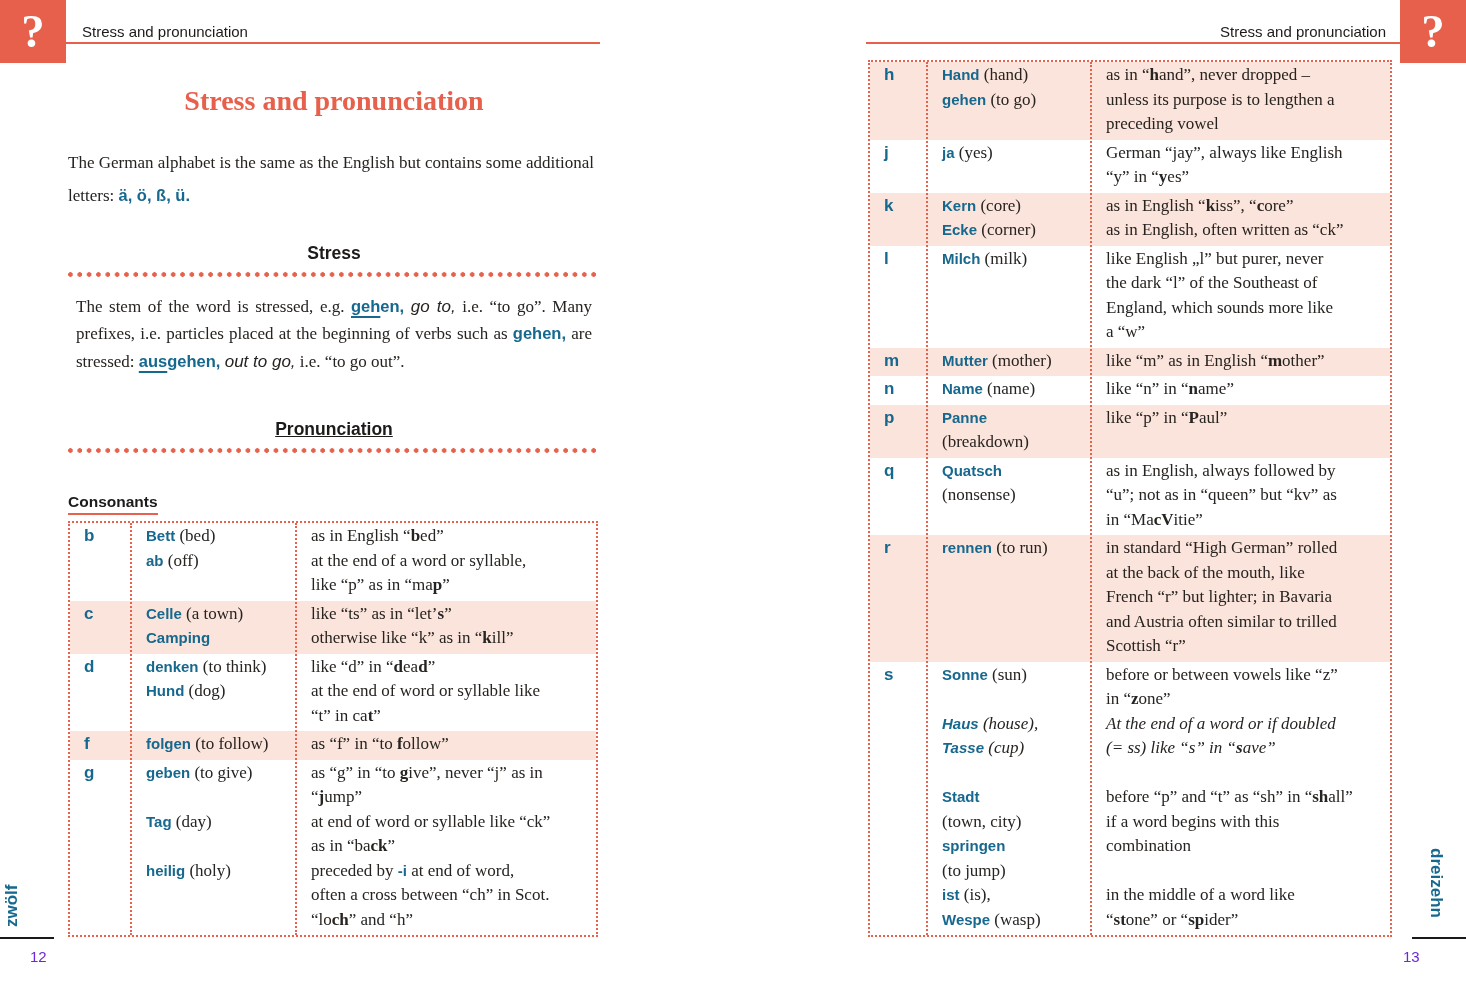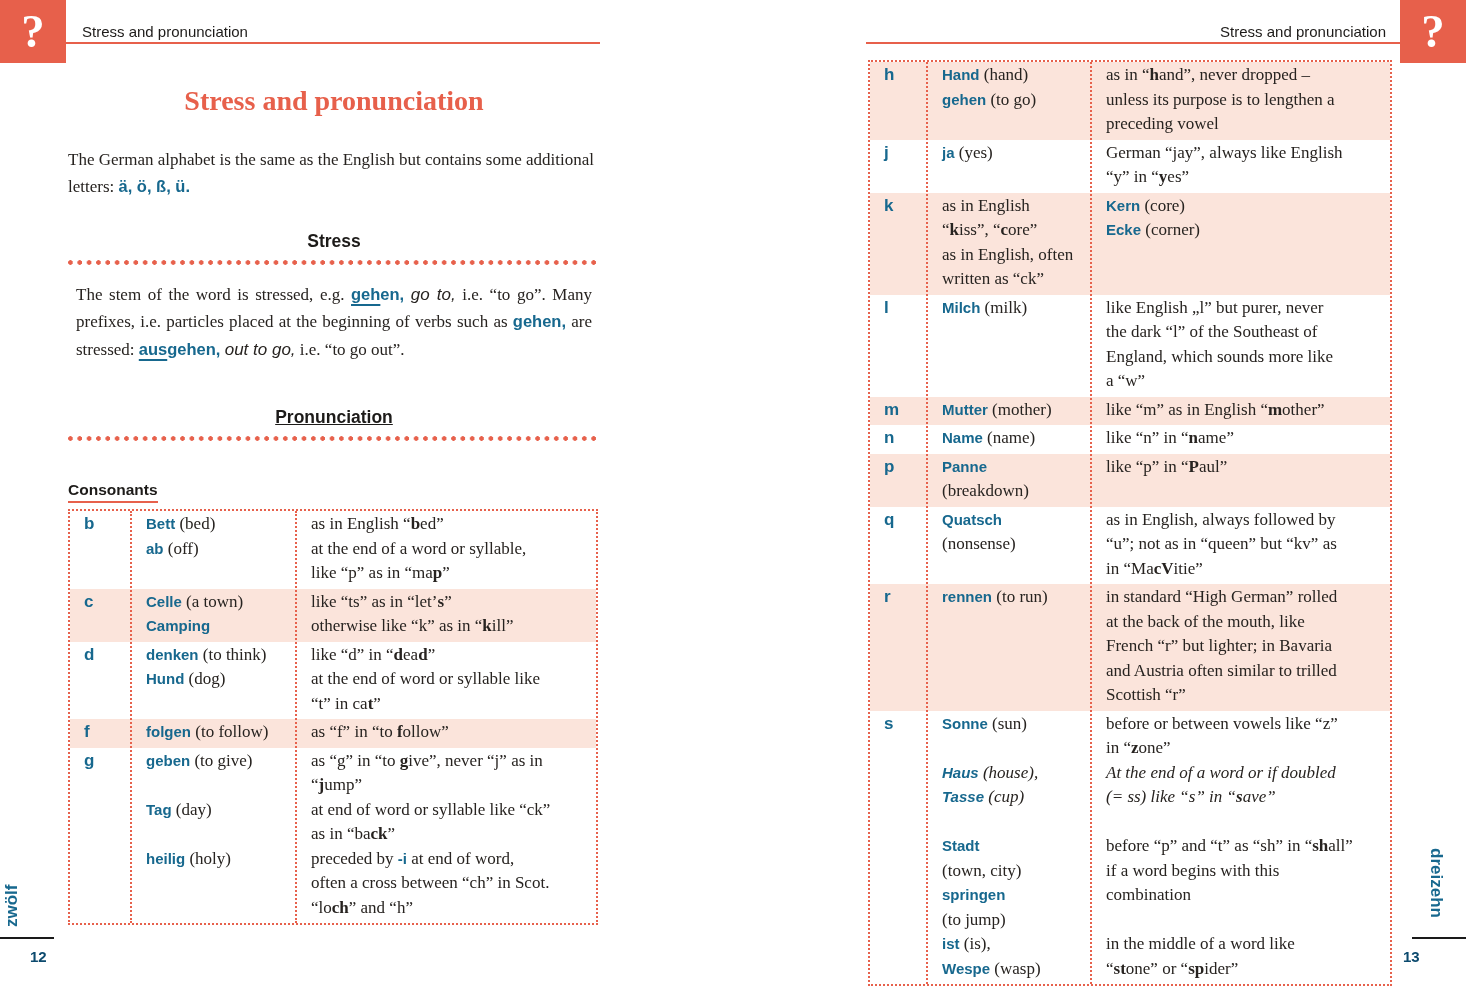--- a/index.html
+++ b/index.html
@@ -25,21 +25,21 @@
   .right-head{right:80px;}
   .head-rule{position:absolute;top:42px;height:2px;background:#E7604B;}
   .left-rule{left:66px;width:534px;}
   .right-rule{left:866px;width:534px;}
   
   .col-left{position:absolute;left:68px;top:70px;width:532px;}
   .title{
     font-family:"Liberation Serif",serif;font-weight:700;font-size:28px;
     color:#E7604B;text-align:center;margin:14px 0 0;line-height:1.2;
   }
-  .intro{font-size:17px;line-height:26px;margin:29px 0 4px;}
+  .intro{font-size:17px;line-height:32px;margin:29px 0 4px;}
   .sec{
     font-family:"Liberation Sans",sans-serif;font-size:17.5px;font-weight:700;
     text-align:center;margin:31px 0 0;color:#1d1b19;line-height:21px;
   }
   .sec2{margin-top:44px;text-decoration:underline;}
   .dotline{
     margin-top:8px;height:5px;width:100%;
     background-image:radial-gradient(circle at 2.4px 2.5px,#E7614C 2.05px,rgba(0,0,0,0) 2.5px);
     background-size:9.35px 5px;background-repeat:repeat-x;
   }
@@ -81,21 +81,21 @@
     position:absolute;font-family:"Liberation Sans",sans-serif;font-weight:700;
     font-size:17px;color:#17688E;white-space:nowrap;
   }
   .side-label.left{left:24px;top:905px;width:80px;height:22px;transform:rotate(-90deg);transform-origin:0 100%;}
   .side-label.right{left:1446px;top:848px;width:90px;height:22px;transform:rotate(90deg);transform-origin:0 0;}
   .foot-rule{position:absolute;top:937px;height:2px;background:#1a1a1a;}
   .foot-rule.left{left:0;width:54px;}
   .foot-rule.right{left:1412px;width:54px;}
   .page-num{
     position:absolute;top:948px;font-family:"Liberation Sans",sans-serif;
-    font-weight:700;font-size:15px;color:#0c4a6e;text-align:right;
+    font-weight:400;font-size:15px;color:#6d28d9;text-align:right;
   }
   .page-num.left{left:30px;}
   .page-num.right{left:1403px;}
 </style>
 </head>
 <body>
 
 <div>
 
   <div class="corner-sq left">
@@ -188,22 +188,22 @@
         <div class="trow">
           <div class="subrow">
             <div class="cell letter">j</div>
             <div class="cell german"><g>ja</g> (yes)</div>
             <div class="cell desc">German “jay”, always like English<br>“y” in “<b>y</b>es”</div>
           </div>
         </div>
         <div class="trow shade">
           <div class="subrow">
             <div class="cell letter">k</div>
+            <div class="cell german"><g>Kern</g> (core)<br><g>Ecke</g> (corner)</div>
             <div class="cell desc">as in English “<b>k</b>iss”, “<b>c</b>ore”<br>as in English, often written as “ck”</div>
-            <div class="cell german"><g>Kern</g> (core)<br><g>Ecke</g> (corner)</div>
           </div>
         </div>
         <div class="trow">
           <div class="subrow">
             <div class="cell letter">l</div>
             <div class="cell german"><g>Milch</g> (milk)</div>
             <div class="cell desc">like English „l” but purer, never<br>the dark “l” of the Southeast of<br>England, which sounds more like<br>a “w”</div>
           </div>
         </div>
         <div class="trow shade">

